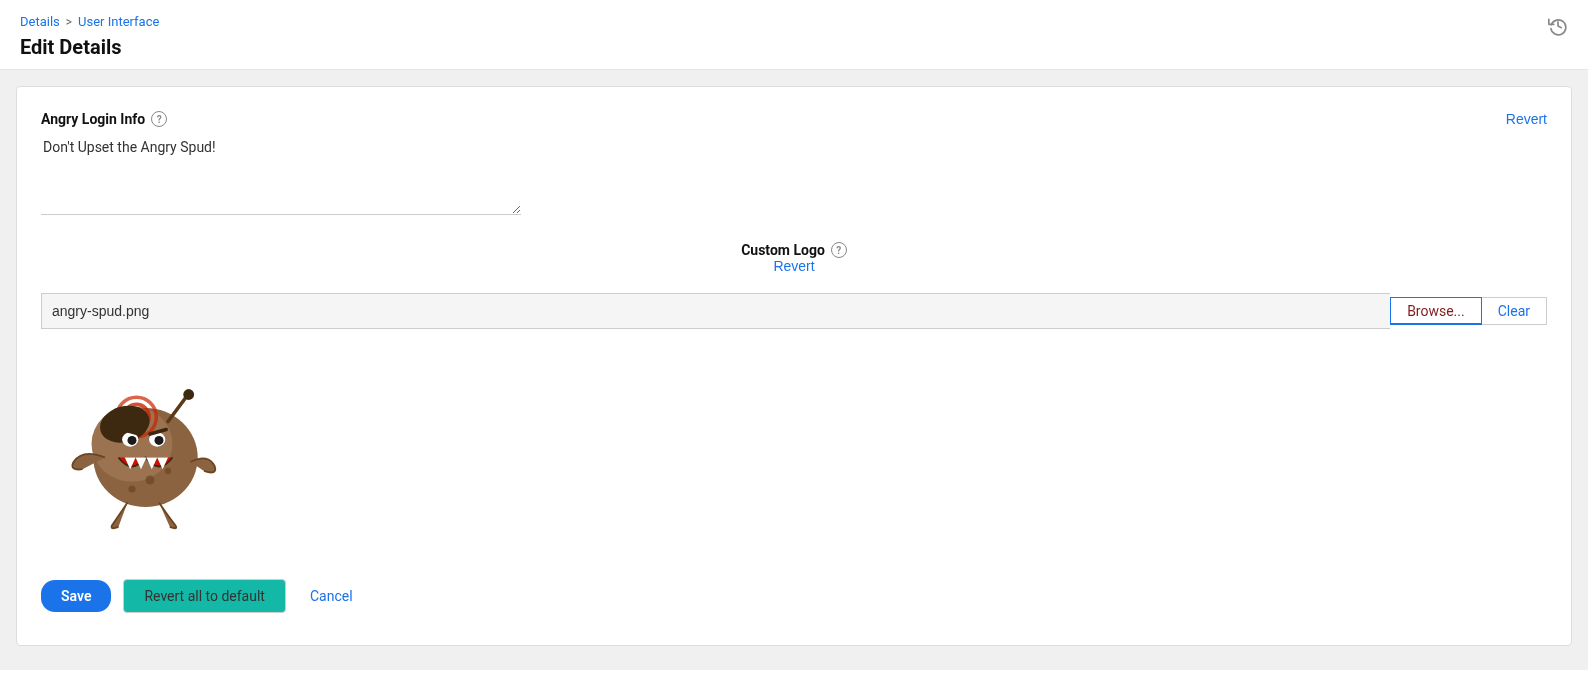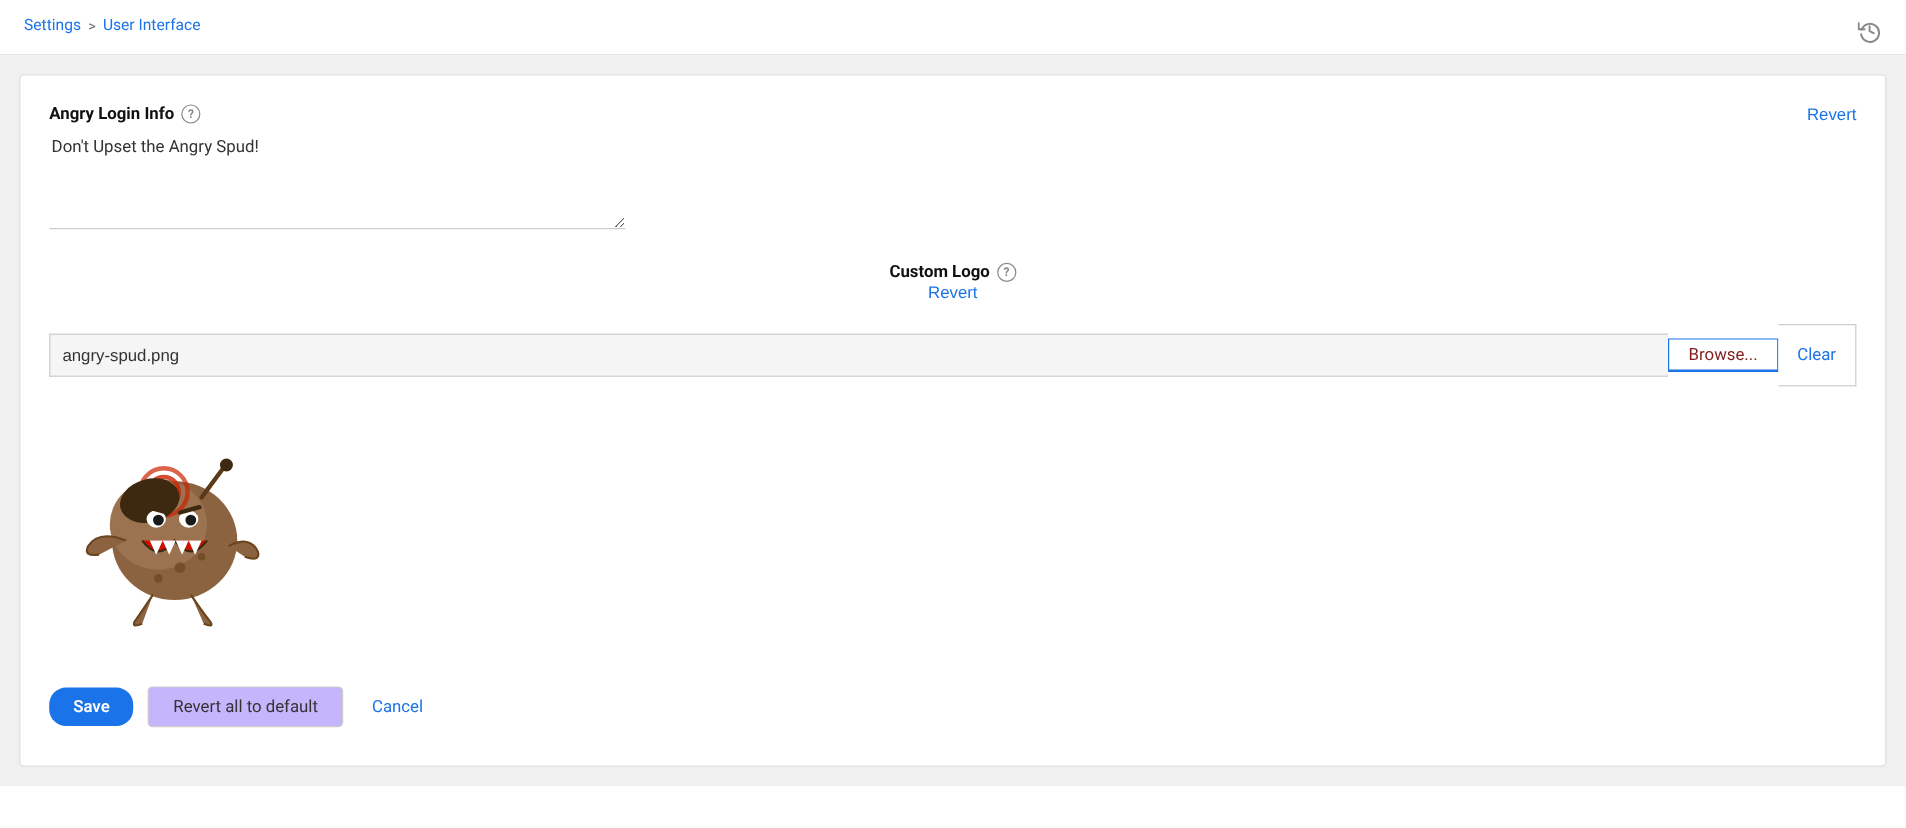--- a/index.html
+++ b/index.html
@@ -137,21 +137,21 @@
       padding: 0 16px;
       background: #fff;
       border: 1px solid #1a73e8;
       border-bottom: 2px solid #1a73e8;
       color: #7f1d1d;
       font-size: 14px;
       cursor: pointer;
       font-family: inherit;
     }
     .clear-btn {
-      height: 52px;
+      height: 28px;
       padding: 0 16px;
       background: #fff;
       border: 1px solid #ccc;
       border-left: none;
       color: #1a73e8;
       font-size: 14px;
       cursor: pointer;
       font-family: inherit;
     }
     .logo-preview {
@@ -178,21 +178,21 @@
       color: #fff;
       border: none;
       padding: 8px 20px;
       border-radius: 14px;
       font-size: 14px;
       font-weight: 600;
       cursor: pointer;
       font-family: inherit;
     }
     .revert-default-btn {
-      background: #c4b5fd;
+      background: #14b8a6;
       color: #333;
       border: 1px solid #ccc;
       padding: 8px 20px;
       border-radius: 4px;
       font-size: 14px;
       cursor: pointer;
       font-family: inherit;
     }
     .cancel-btn {
       background: none;
@@ -210,24 +210,25 @@
       margin-bottom: 19px;
       flex-direction: column;
     }
   </style>
 </head>
 <body>
 
 <div class="page-wrapper">
   <div class="header">
     <nav class="breadcrumb">
-      <a class="breadcrumb-item">Settings</a>
+      <a class="breadcrumb-item">Details</a>
       <span class="breadcrumb-separator">&gt;</span>
       <span class="breadcrumb-item">User Interface</span>
     </nav>
+    <h1 class="page-title">Edit Details</h1>
     <button class="history-icon-btn" title="History">
       <svg width="20" height="20" viewBox="0 0 24 24" fill="none" stroke="#888" stroke-width="2" stroke-linecap="round" stroke-linejoin="round">
         <polyline points="1 4 1 10 7 10"></polyline>
         <path d="M3.51 15a9 9 0 1 0 .49-4.53"></path>
         <polyline points="12 7 12 12 16 14"></polyline>
       </svg>
     </button>
   </div>
 
   <div class="content-area">

